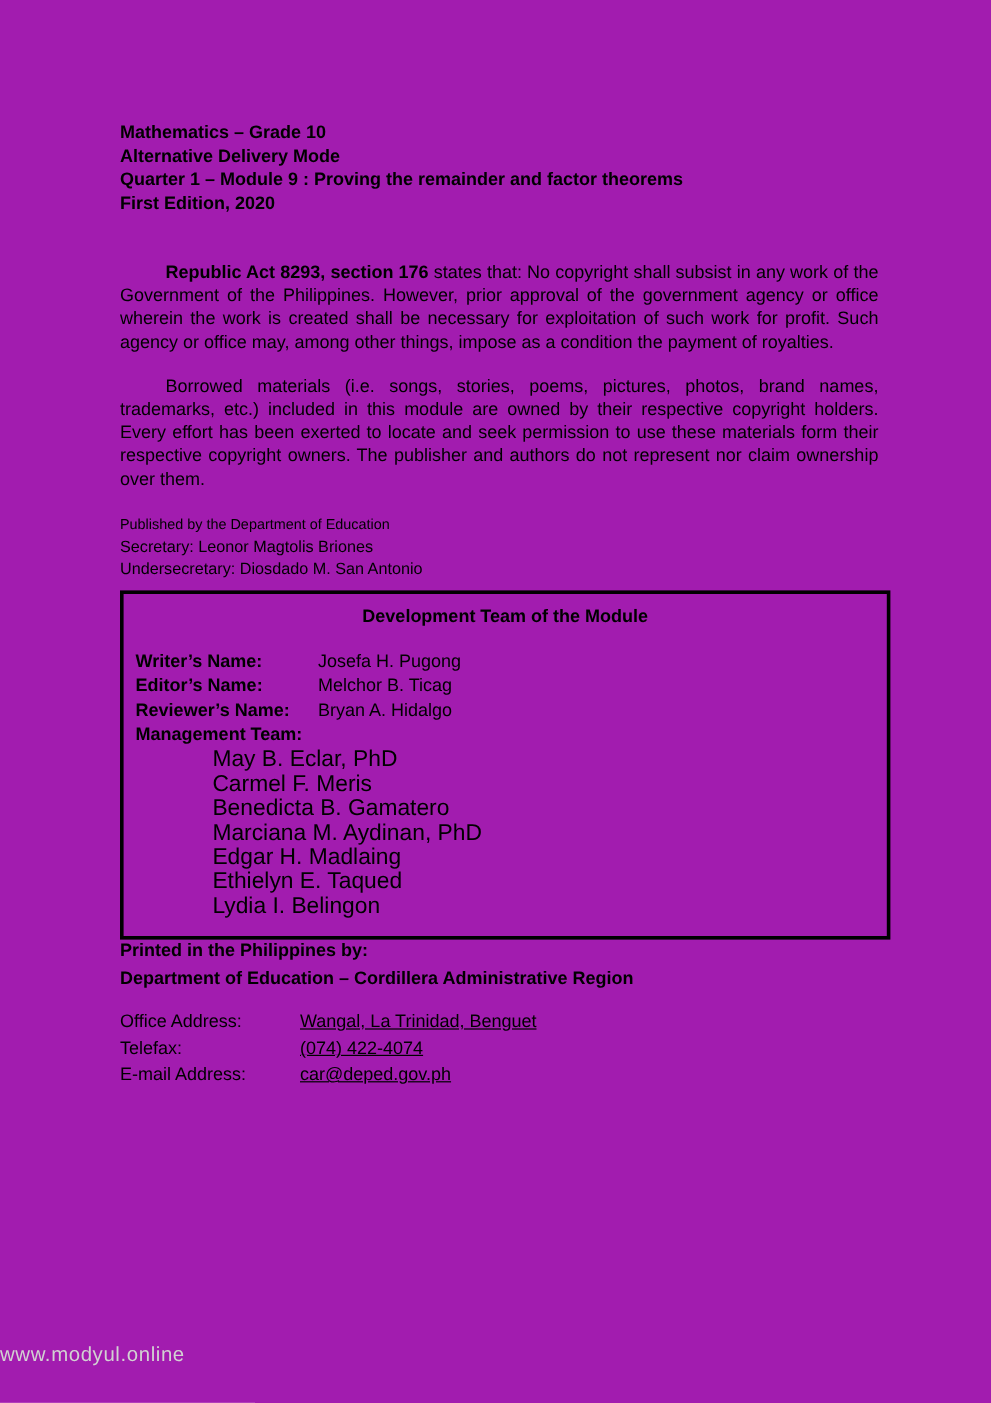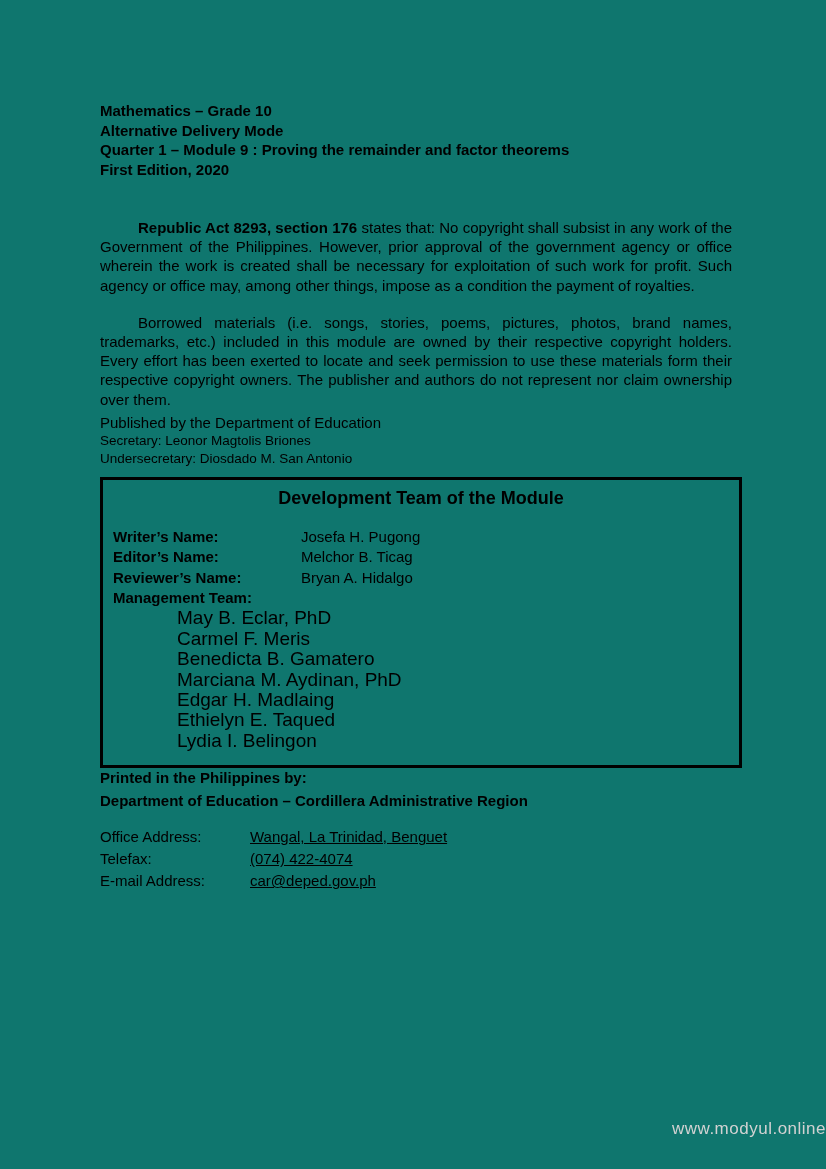--- a/index.html
+++ b/index.html
@@ -1,48 +1,48 @@
 <!DOCTYPE html>
 <html><head>
 <meta charset="utf-8">
 <style>
   * { margin:0; padding:0; box-sizing:border-box; }
   html, body { width:826px; height:1169px; }
   body { background:#ffffff; font-family:"Liberation Sans", sans-serif; color:#000000; }
-  .page { position:relative; width:826px; height:1169px; background:#0f766e; overflow:hidden; }
+  .page { position:relative; width:826px; height:1169px; background:#a21caf; overflow:hidden; }
   .col { position:absolute; left:100px; top:0; width:632px; }
 
   .hdr-block { margin-top:101px; }
   .hdr-line { font-weight:bold; font-size:15px; line-height:19.5px; }
 
   .para { font-size:15px; line-height:19.2px; text-align:justify; text-indent:38px; }
   .p1 { margin-top:39px; }
   .p2 { margin-top:18px; }
   .bold-lead { font-weight:bold; }
 
-  .pub-line { margin-top:4px; font-size:15px; line-height:19px; }
+  .pub-line { margin-top:19px; font-size:12px; line-height:19px; }
   .small-line { font-size:13.5px; line-height:18px; }
 
   .devbox { margin-top:9px; margin-right:-10px; border:3px solid #000; padding:9px 10px 14px 10px; }
-  .devtitle { text-align:center; font-weight:bold; font-size:18px; line-height:19px; }
+  .devtitle { text-align:center; font-weight:bold; font-size:15px; line-height:19px; }
   .devrows { margin-top:19px; font-size:15px; line-height:20.4px; }
-  .devrow { display:flex;gap:36px; }
+  .devrow { display:flex; }
   .devlabel { font-weight:bold; width:152px; flex:none; }
   .devvalue { flex:1; }
   .member { margin-left:64px; font-size:19px; line-height:20.4px; }
 
   .printed-line { font-weight:bold; font-size:15px; line-height:19px; }
   .dept-line { margin-top:4px; font-weight:bold; font-size:15px; line-height:19px; }
 
   .contact { margin-top:16px; font-size:15px; line-height:22px; }
   .crow { display:flex; }
   .clabel { width:150px; flex:none; }
   .cval { text-decoration:underline; }
 
-  .watermark { position:absolute; left:0; right:0; top:1119px; text-align:right;
+  .watermark { position:absolute; left:0; right:0; top:1119px; text-align:left;
                color:#d2d2d2; font-size:17px; letter-spacing:0.5px; }
 </style>
 </head>
 <body>
 
 <div class="page">
   <div class="col">
 
     <div class="hdr-block">
       <div class="hdr-line">Mathematics – Grade 10</div>

